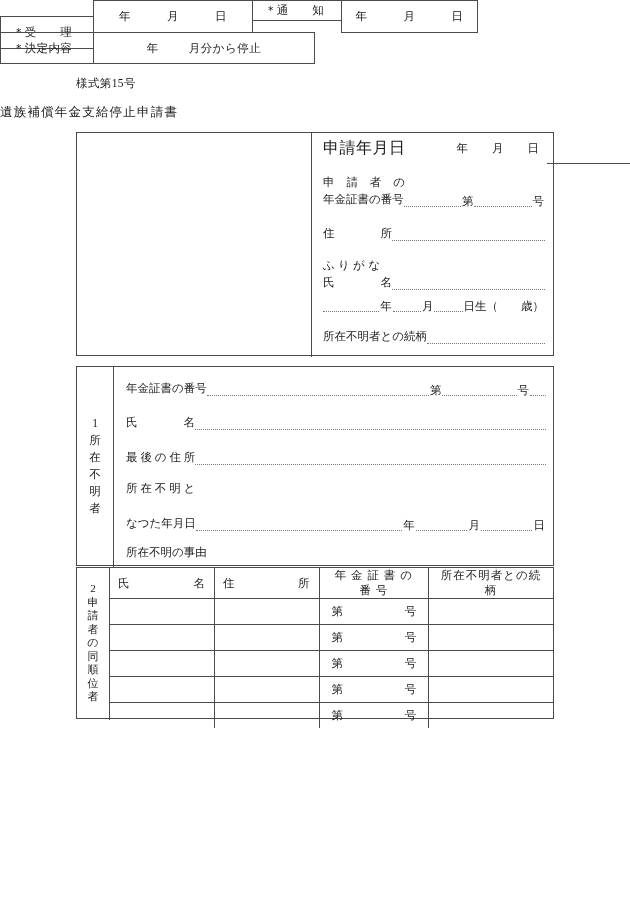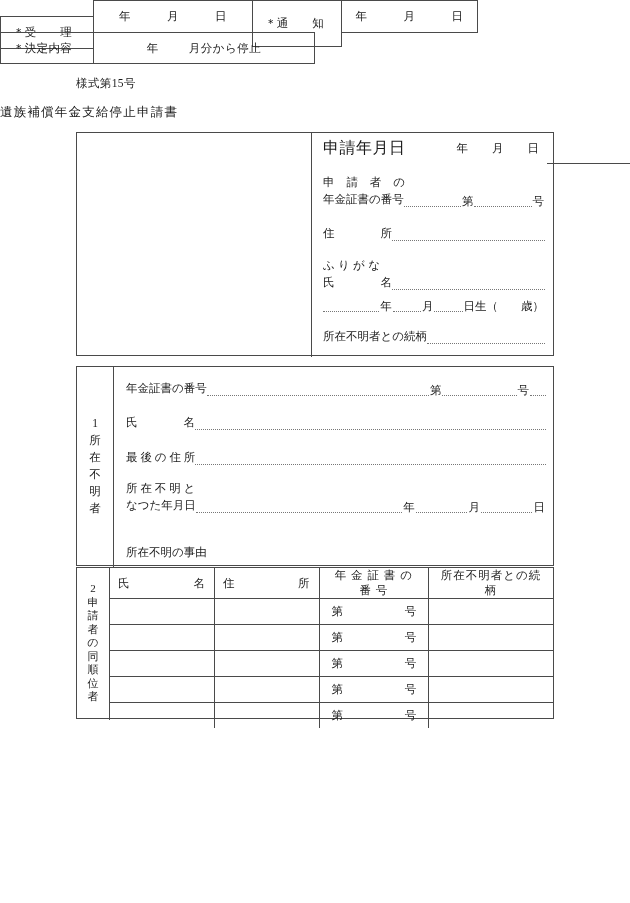--- a/index.html
+++ b/index.html
@@ -276,21 +276,21 @@
 
       <div class="mrow" style="top:83px;">
         <span class="lead">
           <span class="cap2">最 後 の 住 所</span>
           <span class="dotfill"></span>
         </span>
       </div>
 
       <div class="mrow" style="top:114px;">
         <span class="cap">所 在 不 明 と</span>
-        <span class="lead" style="margin-top:2px;">
+        <span class="lead" style="margin-top:20px;">
           <span class="cap2">なつた年月日</span>
           <span class="dotfill" style="flex:4 1 auto;"></span>
           <span class="unit">年</span>
           <span class="dotfill"></span>
           <span class="unit">月</span>
           <span class="dotfill"></span>
           <span class="unit">日</span>
         </span>
       </div>
 
@@ -409,21 +409,21 @@
     </div>
 
     <div class="off-cell" style="left:93px; top:0; width:160px; height:33px;">
       <span class="off-ymd">
         <span>年</span>
         <span>月</span>
         <span>日</span>
       </span>
     </div>
 
-    <div class="off-cell" style="left:252px; top:0; width:90px; height:47px;">
+    <div class="off-cell" style="left:252px; top:0; width:90px; height:21px;">
       <span class="off-lbl">＊通　　知</span>
     </div>
 
     <div class="off-cell" style="left:341px; top:0; width:137px; height:33px;">
       <span class="off-ymd">
         <span>年</span>
         <span>月</span>
         <span>日</span>
       </span>
     </div>

